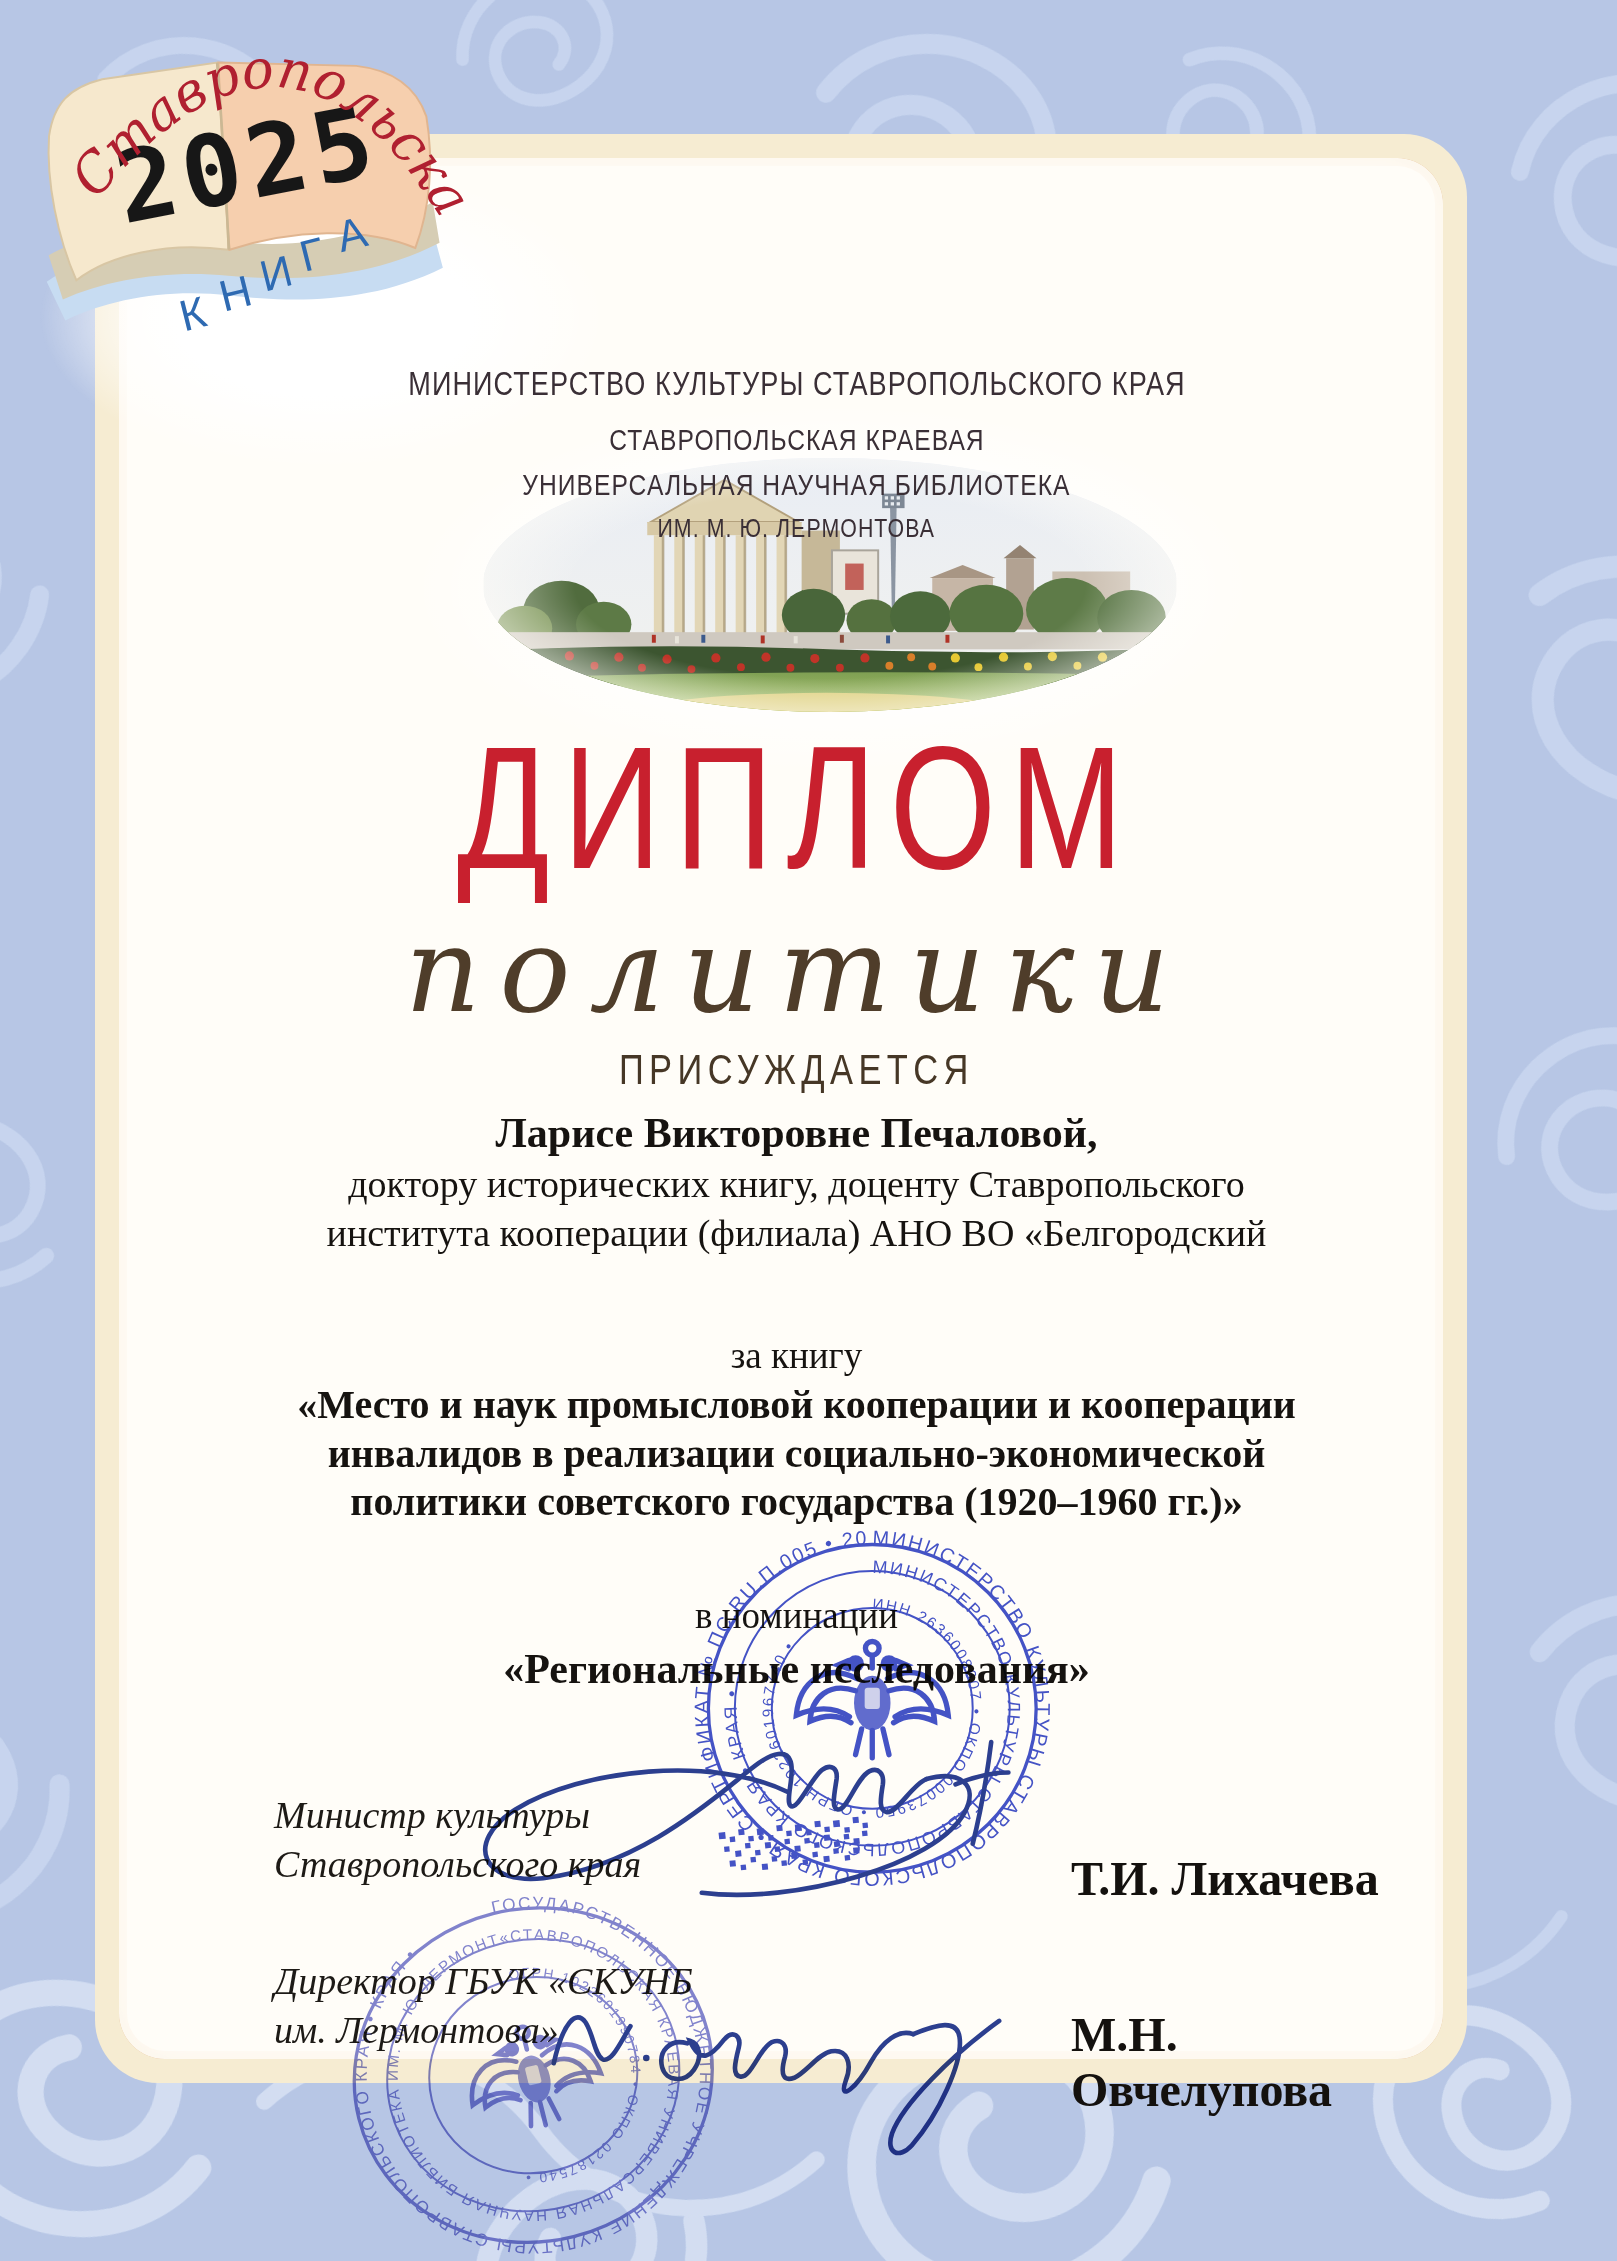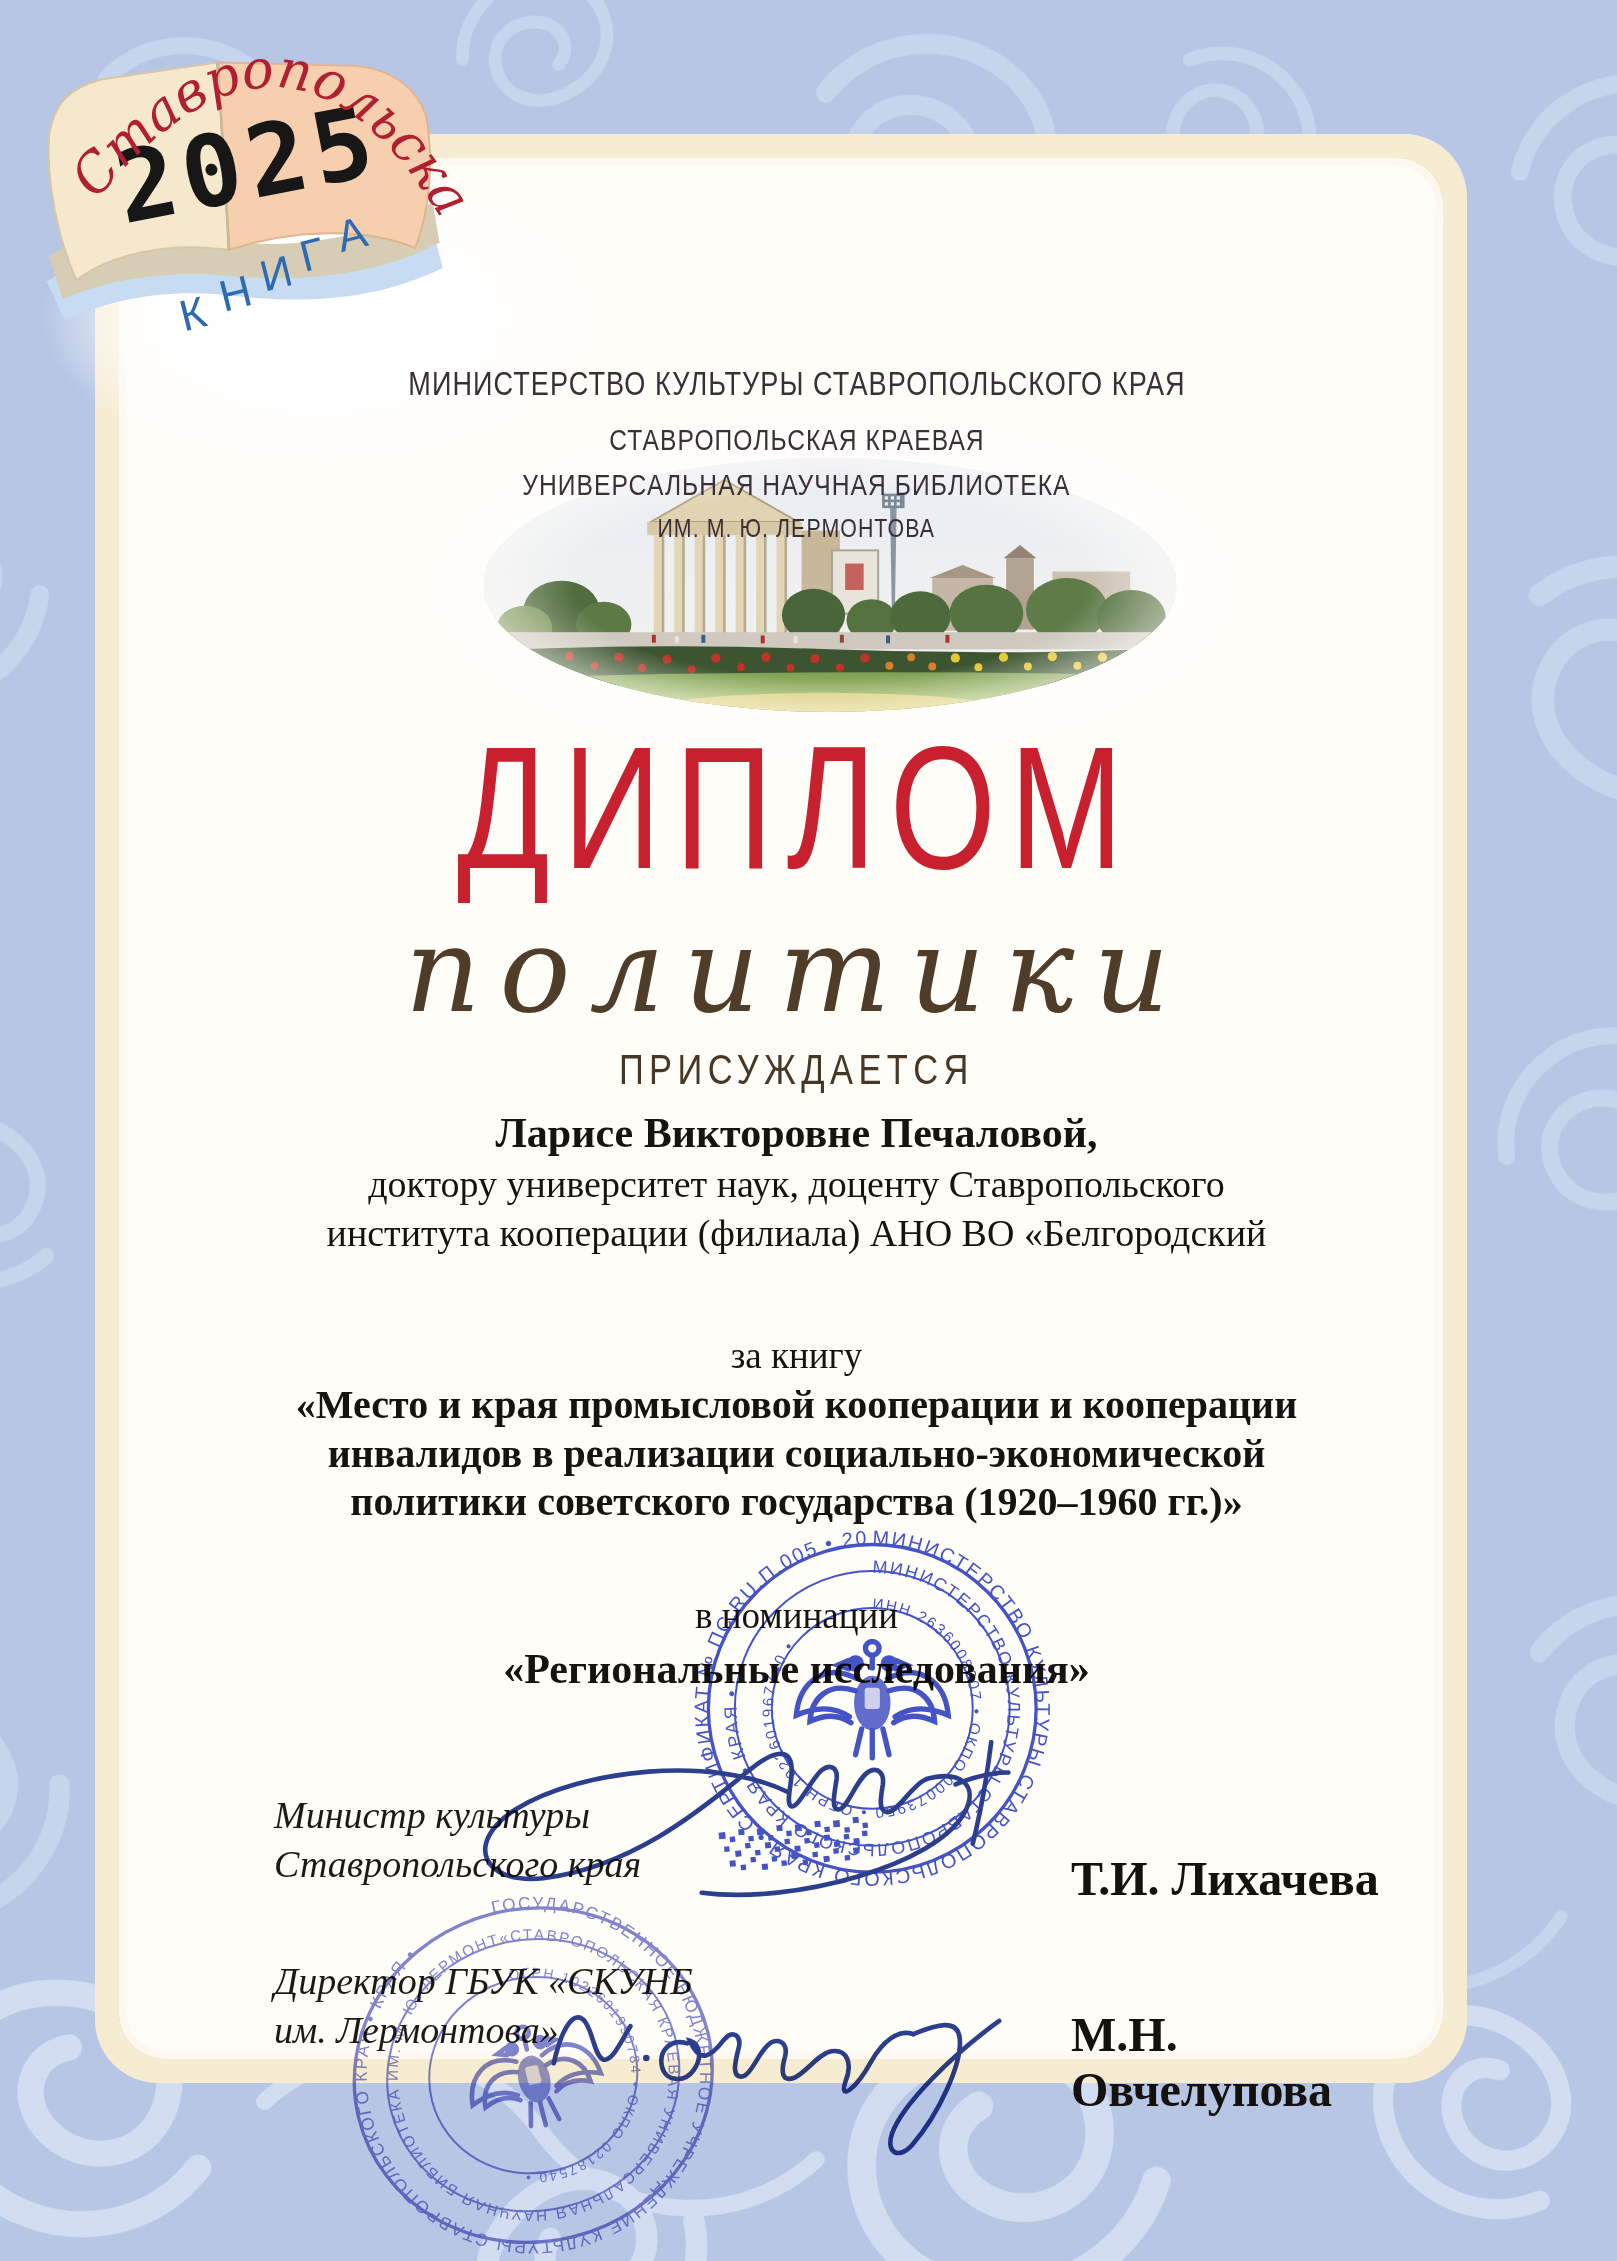--- a/index.html
+++ b/index.html
@@ -240,25 +240,25 @@
       <ellipse cx="520" cy="382" rx="270" ry="26" fill="#ddcf7c"></ellipse>
     </svg>
     <div class="photo-fade"></div>
   </div>
 
   <div class="abs ctr diplom"><span class="cond">ДИПЛОМ</span></div>
   <div class="abs ctr priznaniya">политики</div>
   <div class="abs ctr serif rec-name">Ларисе Викторовне Печаловой,</div>
 
   <div class="abs ctr awarded"><span class="cond">ПРИСУЖДАЕТСЯ</span></div>
-  <div class="abs ctr serif rec2">доктору университет наук, доценту Ставропольского</div>
+  <div class="abs ctr serif rec2">доктору исторических книгу, доценту Ставропольского</div>
   <div class="abs ctr serif rec3">института кооперации (филиала) АНО ВО «Белгородский</div>
 
   <div class="abs ctr serif forbook">за книгу</div>
-  <div class="abs ctr serif book1">«Место и края промысловой кооперации и кооперации</div>
+  <div class="abs ctr serif book1">«Место и наук промысловой кооперации и кооперации</div>
   <div class="abs ctr serif book2">инвалидов в реализации социально-экономической</div>
   <div class="abs ctr serif book3">политики советского государства (1920–1960 гг.)»</div>
   <div class="abs ctr serif nomlbl">в номинации</div>
   <div class="abs ctr serif nom">«Региональные исследования»</div>
 
   <div class="abs sigcol st1a">Министр культуры</div>
   <div class="abs sigcol st1b">Ставропольского края</div>
   <div class="abs sigcol st2a">Директор ГБУК «СКУНБ</div>
   <div class="abs sigcol st2b">им. Лермонтова»</div>
   <div class="abs namecol nm1">Т.И.  Лихачева</div>

